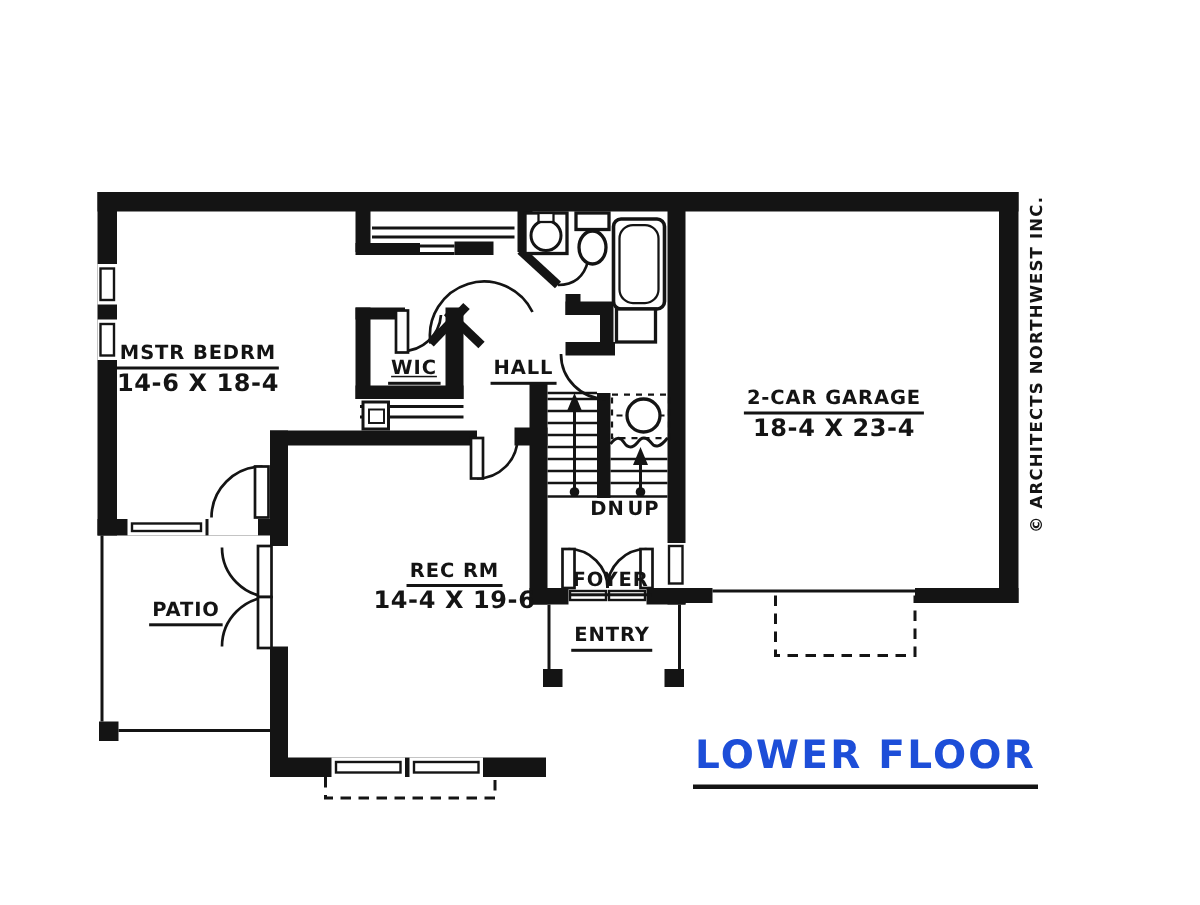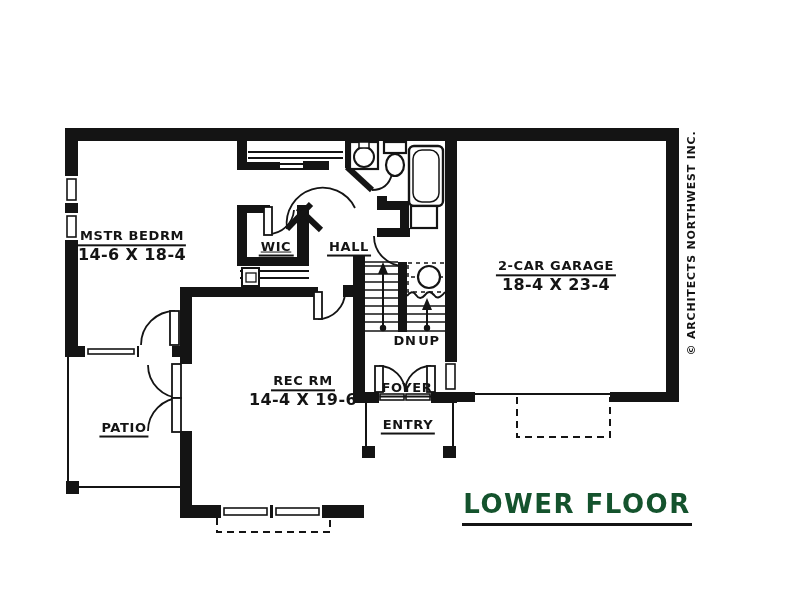--- a/index.html
+++ b/index.html
@@ -6,21 +6,21 @@
   .stage{position:relative;width:800px;height:603px;background:#ffffff;overflow:hidden;
          font-family:"DejaVu Sans",sans-serif;color:#141414;}
   .plan-svg{position:absolute;left:0;top:0;}
   .lbl{position:absolute;transform:translate(-50%,-50%);display:flex;flex-direction:column;
        align-items:center;text-align:center;font-weight:bold;font-size:13px;letter-spacing:.6px;
        line-height:1.15;white-space:nowrap;color:#141414;}
   .lbl .u{border-bottom:2px solid #141414;padding:0 2px 0 2px;}
   .lbl .dims{font-size:16px;letter-spacing:.4px;}
   .small{font-size:13px;}
   .title{position:absolute;left:462px;top:489px;width:230px;text-align:center;
-         font-weight:bold;font-size:26px;letter-spacing:1.5px;color:#14532d;
+         font-weight:bold;font-size:26px;letter-spacing:1.5px;color:#1d4ed8;
          border-bottom:3px solid #141414;padding-bottom:4px;white-space:nowrap;}
   .copyright{position:absolute;left:691px;top:243px;transform:translate(-50%,-50%) rotate(-90deg);
          font-weight:bold;font-size:11px;letter-spacing:.8px;white-space:nowrap;color:#141414;}
 </style>
 </head>
 <body>
 
 <div class="stage">
 
   <svg class="plan-svg" width="800" height="603" viewBox="0 0 800 603">
@@ -194,21 +194,21 @@
   <div class="lbl" style="left:556px;top:277px;">
     <span class="u">2-CAR GARAGE</span>
     <span class="dims">18-4 X 23-4</span>
   </div>
 
   <div class="lbl" style="left:275px;top:392px;margin-left:28px;">
     <span class="u">REC RM</span>
     <span class="dims">14-4 X 19-6</span>
   </div>
 
-  <div class="lbl" style="left:124px;top:409px;margin-top:20px;">
+  <div class="lbl" style="left:124px;top:409px;">
     <span class="u">PATIO</span>
   </div>
 
   <div class="lbl" style="left:407px;top:360px;margin-top:29px;">
     <span class="u">FOYER</span>
   </div>
 
   <div class="lbl" style="left:408px;top:426px;">
     <span class="u">ENTRY</span>
   </div>

